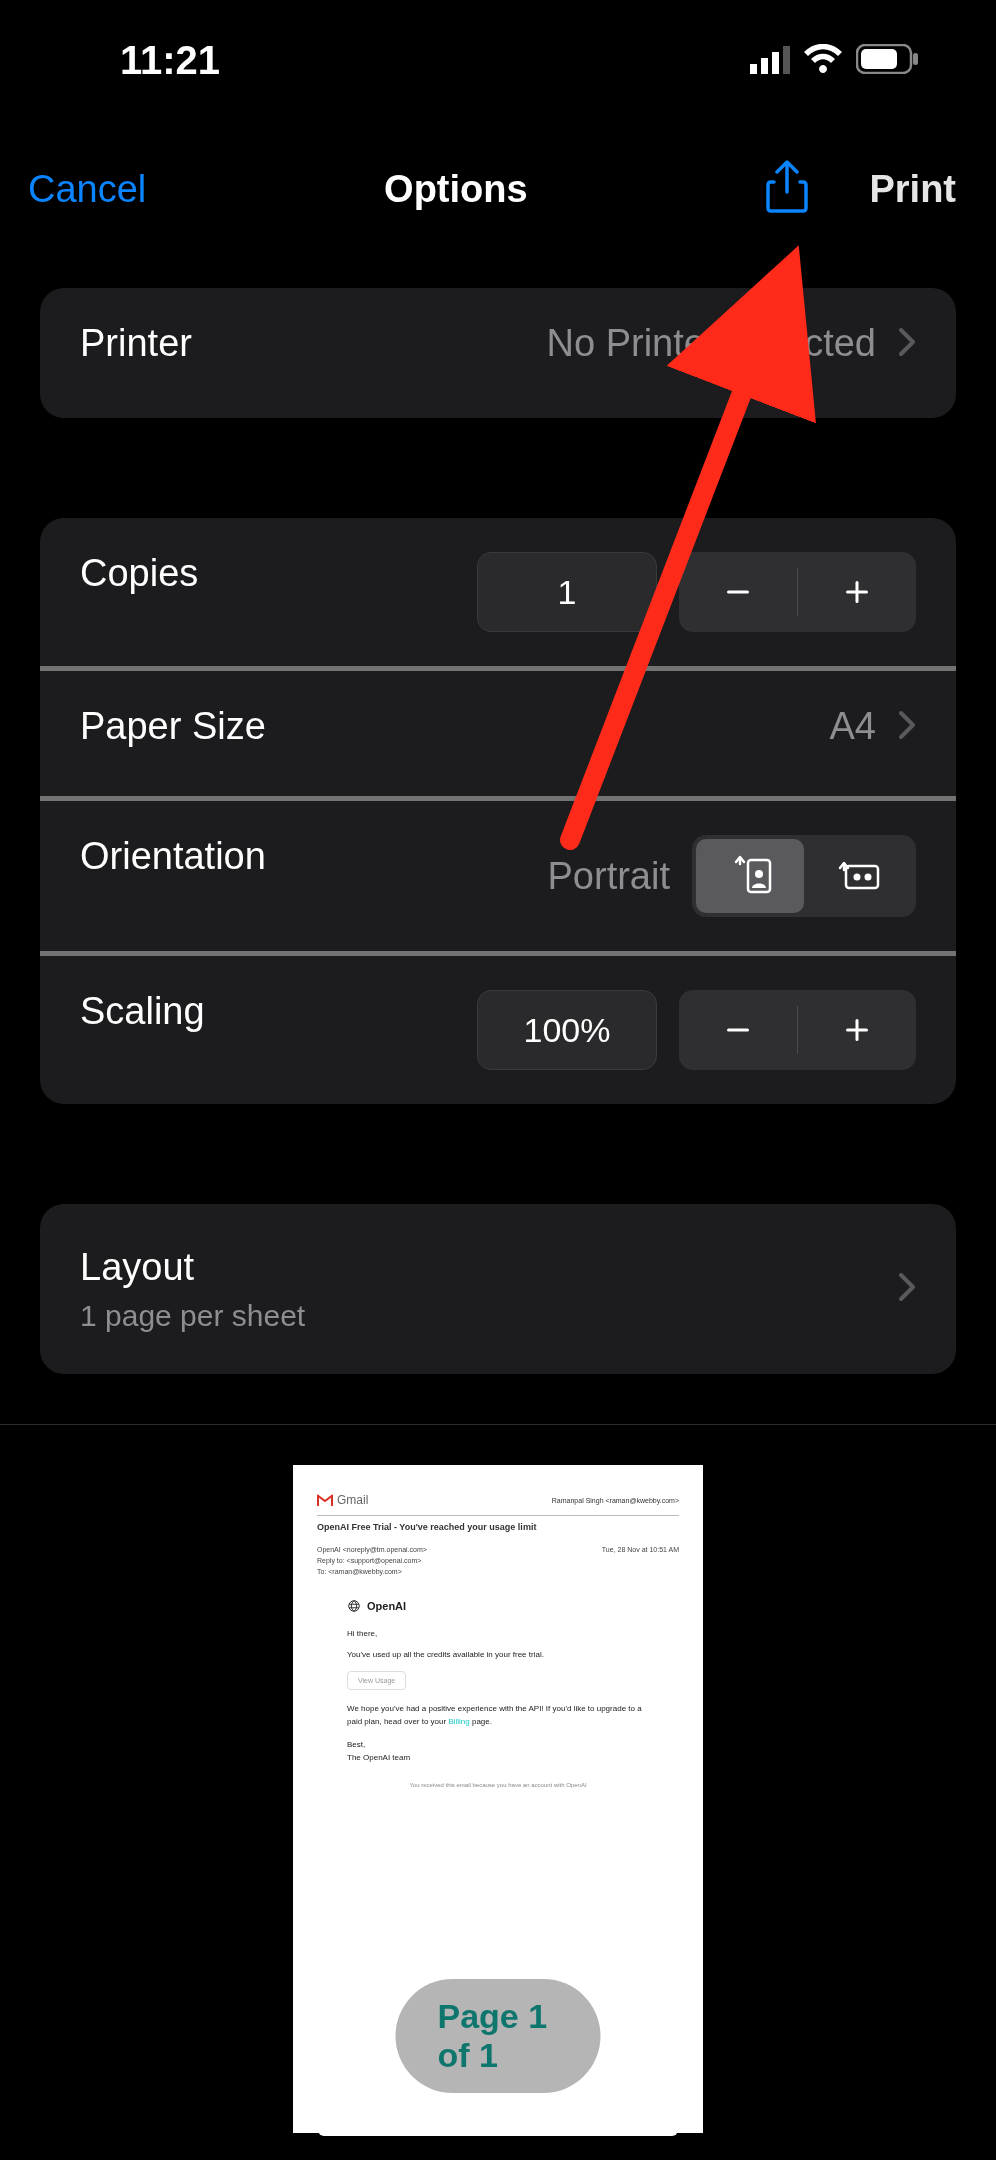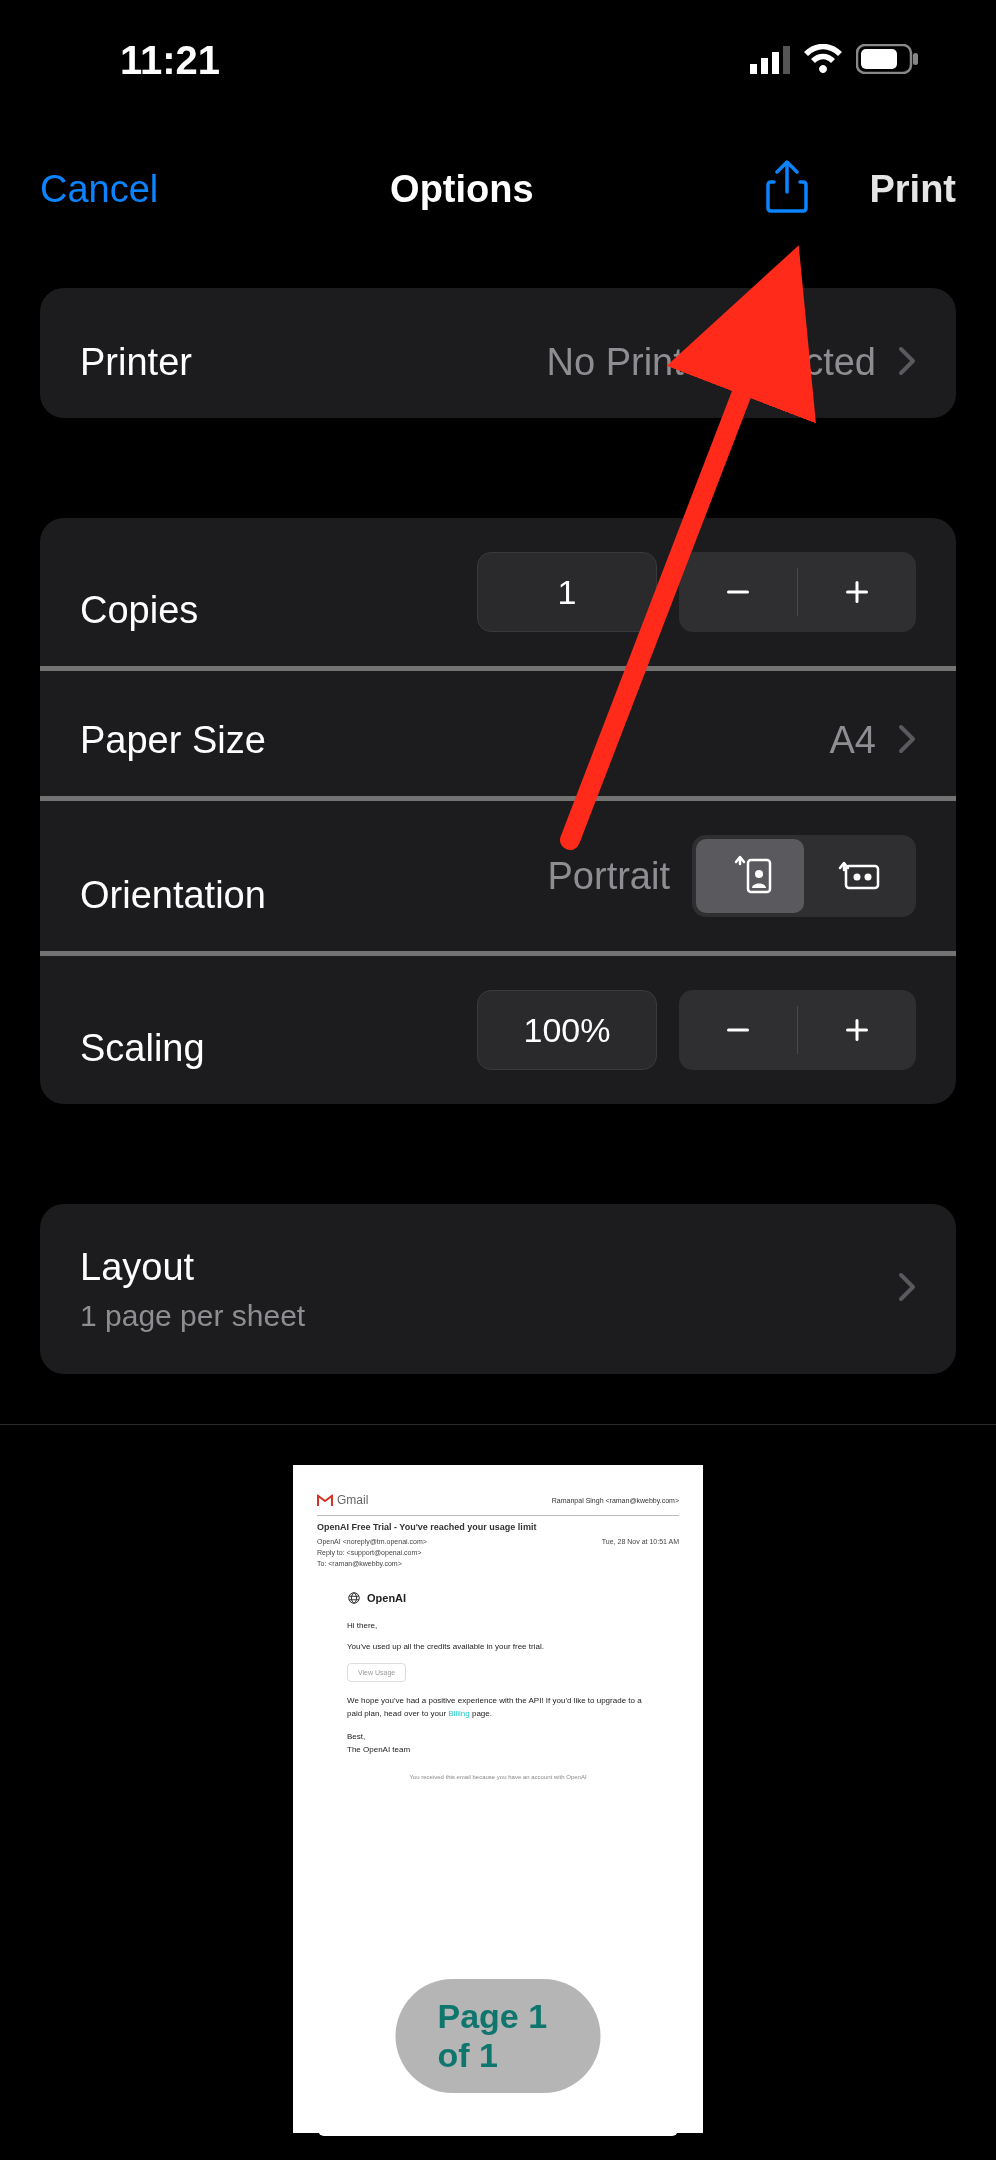--- a/index.html
+++ b/index.html
@@ -4,29 +4,29 @@
 <style>
   * { box-sizing: border-box; margin: 0; padding: 0; }
   html, body { width: 996px; height: 2160px; background: #000; overflow: hidden; font-family: -apple-system, "Helvetica Neue", Arial, sans-serif; color: #fff; }
   .screen { width: 996px; height: 2160px; position: relative; display: flex; flex-direction: column; }
 
   
   .status-bar { height: 120px; display: flex; align-items: center; justify-content: space-between; padding: 0 76px 0 120px; font-size: 40px; font-weight: 600; color: #fff; }
   .status-right { display: flex; align-items: center; gap: 12px; }
 
   
-  .nav-bar { display: flex; align-items: center; justify-content: space-between; padding: 40px 40px 50px 40px; }
+  .nav-bar { display: flex; align-items: center; justify-content: space-between; padding: 40px 40px 50px 28px; }
   .nav-cancel { color: #0a84ff; font-size: 38px; font-weight: 400; }
   .nav-title { color: #fff; font-size: 38px; font-weight: 600; }
   .nav-right { display: flex; align-items: center; gap: 40px; }
   .nav-print { color: #e5e5e5; font-size: 38px; font-weight: 700; margin-left: 20px; }
 
   
   .card { margin: 20px 40px; background: #1c1c1e; border-radius: 24px; overflow: hidden; }
-  .row { display: flex; align-items: flex-end; justify-content: space-between; padding: 34px 40px; min-height: 130px; }
+  .row { display: flex; align-items: flex-start; justify-content: space-between; padding: 34px 40px; min-height: 130px; }
   .row + .row { border-top: 5px solid #737373; }
   .row-label { color: #fff; font-size: 38px; font-weight: 400; }
   .row-sub { color: #8e8e92; font-size: 30px; margin-top: 10px; }
   .row-value { color: #8e8e92; font-size: 38px; font-weight: 400; }
   .row-right { display: flex; align-items: center; gap: 22px; }
   .row-left { display: flex; flex-direction: column; }
 
   .chevron { color: #5a5a5e; }
 
   
@@ -44,21 +44,21 @@
   .layout-row { display: flex; align-items: center; justify-content: space-between; padding: 36px 40px; min-height: 170px; }
 
   
   .preview-area { flex: 1; display: flex; flex-direction: column; align-items: center; border-top: 1px solid #2b2b2d; margin-top: 30px; padding-top: 40px; position: relative; }
   .page { width: 410px; height: 668px; background: #fff; color: #222; box-shadow: 0 2px 12px rgba(0,0,0,.6); position: relative; }
   .page-inner { position: absolute; inset: 28px 24px; font-size: 9px; color: #333; }
   .gmail-row { display: flex; align-items: center; justify-content: space-between; margin-bottom: 8px; }
   .gmail-logo { display:flex; align-items:center; gap:4px; font-size: 12px; font-weight: 400; color:#666; }
   .gmail-from { font-size: 7px; color:#333; }
   .hr { height:1px; background:#bbb; margin: 6px 0 6px; }
-  .subject { font-weight: 700; font-size: 9px; margin: 6px 0 4px; }
+  .subject { font-weight: 700; font-size: 9px; margin: 6px 0 12px; }
   .meta { font-size: 7px; color:#444; line-height: 11px; }
   .oa-logo { display:flex; align-items:center; gap:6px; margin: 22px 0 14px 30px; font-size: 11px; font-weight: 600; color:#222; }
   .body-text { font-size: 8px; margin-left: 30px; margin-right: 30px; line-height: 13px; color:#222; }
   .usage-btn { display:inline-block; margin: 10px 0 12px 30px; padding: 5px 10px; border:1px solid #ddd; border-radius: 4px; font-size: 7px; color:#999; }
   .link { color:#1fc9c9; }
   .footer-note { text-align:center; font-size: 6px; color:#888; margin-top: 18px; }
 
   .page-badge { position: absolute; bottom: 40px; left: 50%; transform: translateX(-50%); background: rgba(150,150,150,0.7); color: #0f766e; padding: 18px 42px; border-radius: 60px; font-size: 34px; font-weight: 600; }
 
   

